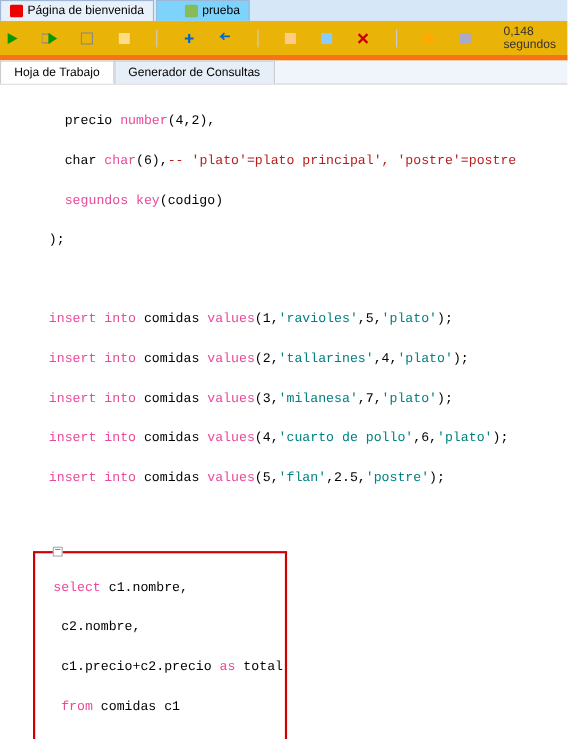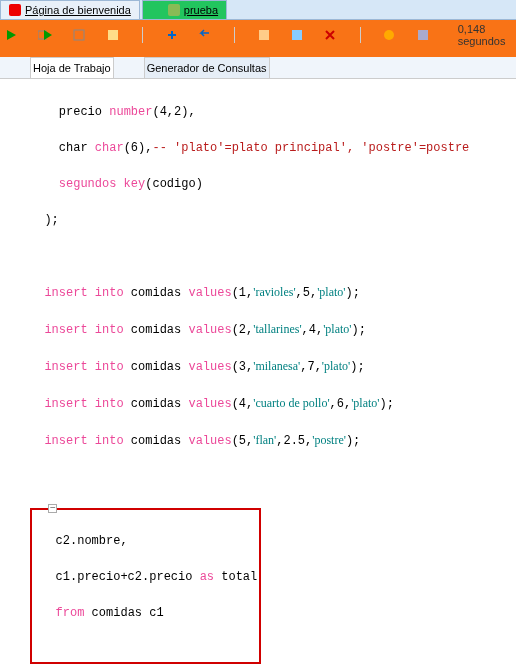--- a/index.html
+++ b/index.html
@@ -1,30 +1,30 @@
 <!DOCTYPE html>
 <html><head>
 <meta charset="utf-8">
 <style>
 * { margin: 0; padding: 0; box-sizing: border-box; }
 body { font-family: Tahoma, sans-serif; font-size: 11px; background: #fff; width: 516px; }
-.tabs-top { display: flex; background: #d6e7f7; border-bottom: 1px solid #9cb8d6; text-decoration: underline; }
+.tabs-top { display: flex; background: #d6e7f7; border-bottom: 1px solid #9cb8d6; }
 .tab-top { padding: 3px 8px; background: #e8f0f9; border: 1px solid #9cb8d6; border-bottom: none; margin-right: 2px; display: flex; align-items: center; gap: 4px; font-size: 11px; }
-.tab-top.active { background: #22c55e; padding-left: 25px; }
+.tab-top.active { background: #7dd3fc; padding-left: 25px; }
 .tab-icon { width: 12px; height: 12px; display: inline-block; }
-.toolbar { display: flex; align-items: center; padding: 3px 5px; background: #f97316; border-bottom: 7px solid #f97316; gap: 21px; }
+.toolbar { display: flex; align-items: center; padding: 3px 5px; background: #eab308; border-bottom: 5px solid #f97316; gap: 21px; }
 .tb-btn { width: 18px; height: 18px; display: flex; align-items: center; justify-content: center; cursor: pointer; }
 .tb-sep { width: 1px; height: 16px; background: #ccc; margin: 0 2px; }
 .tb-time { margin-left: 8px; font-size: 11px; color: #333; }
 .tabs-sub { display: flex; background: #f0f5fb; border-bottom: 1px solid #ccc; }
-.tab-sub { padding: 4px 2px; border: 1px solid #ccc; border-bottom: none; background: #e6eef7; font-size: 11px; cursor: pointer; margin-left: 30px; }
+.tab-sub { padding: 4px 12px; border: 1px solid #ccc; border-bottom: none; background: #e6eef7; font-size: 11px; cursor: pointer; }
 .tab-sub.active { background: #fff; }
 .editor { font-family: 'Courier New', monospace; font-size: 12px; padding: 6px 8px 6px 30px; background: #fff; line-height: 1.5; position: relative; white-space: pre; overflow: hidden; }
 .kw-blue { color: #ec4899; }
-.kw-teal { color: #008080; font-family: Liberation Serif, serif; }
+.kw-teal { color: #008080; }
 .kw-gray { color: #b91c1c; }
 .select-box { border: 2px solid #d00000; margin: 4px 0; padding: 4px 2px; display: inline-block; }
 .fold { position: absolute; left: 18px; color: #666; font-size: 10px; border: 1px solid #aaa; width: 9px; height: 9px; text-align: center; line-height: 7px; background: #fff; }
 </style>
 </head>
 <body>
 
 <div class="tabs-top">
   <div class="tab-top">
     <span class="tab-icon"><svg viewBox="0 0 12 12">
@@ -114,18 +114,19 @@
 <div>    <span class="kw-blue">segundos key</span><span>(codigo)</span></div>
 <div>  <span>);</span></div>
 <div>&nbsp;</div>
 <div>  <span class="kw-blue">insert into</span><span> comidas </span><span class="kw-blue">values</span><span>(1,</span><span class="kw-teal">'ravioles'</span><span>,5,</span><span class="kw-teal">'plato'</span><span>);</span></div>
 <div>  <span class="kw-blue">insert into</span><span> comidas </span><span class="kw-blue">values</span><span>(2,</span><span class="kw-teal">'tallarines'</span><span>,4,</span><span class="kw-teal">'plato'</span><span>);</span></div>
 <div>  <span class="kw-blue">insert into</span><span> comidas </span><span class="kw-blue">values</span><span>(3,</span><span class="kw-teal">'milanesa'</span><span>,7,</span><span class="kw-teal">'plato'</span><span>);</span></div>
 <div>  <span class="kw-blue">insert into</span><span> comidas </span><span class="kw-blue">values</span><span>(4,</span><span class="kw-teal">'cuarto de pollo'</span><span>,6,</span><span class="kw-teal">'plato'</span><span>);</span></div>
 <div>  <span class="kw-blue">insert into</span><span> comidas </span><span class="kw-blue">values</span><span>(5,</span><span class="kw-teal">'flan'</span><span>,2.5,</span><span class="kw-teal">'postre'</span><span>);</span></div>
 <div>&nbsp;</div>
 <div style="position:relative"><span class="fold">−</span><div class="select-box">
+<div>  <span class="kw-blue">select</span><span> c1.nombre,</span></div>
 <div>   <span>c2.nombre,</span></div>
 <div>   <span>c1.precio+c2.precio </span><span class="kw-blue">as</span><span> total</span></div>
 <div>   <span class="kw-blue">from</span><span> comidas c1</span></div>
 
 </div></div>
 </div>
 
 </body></html>

